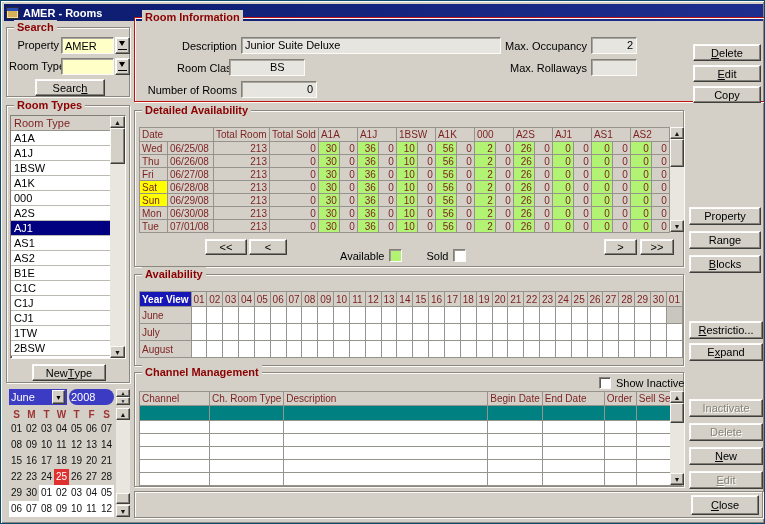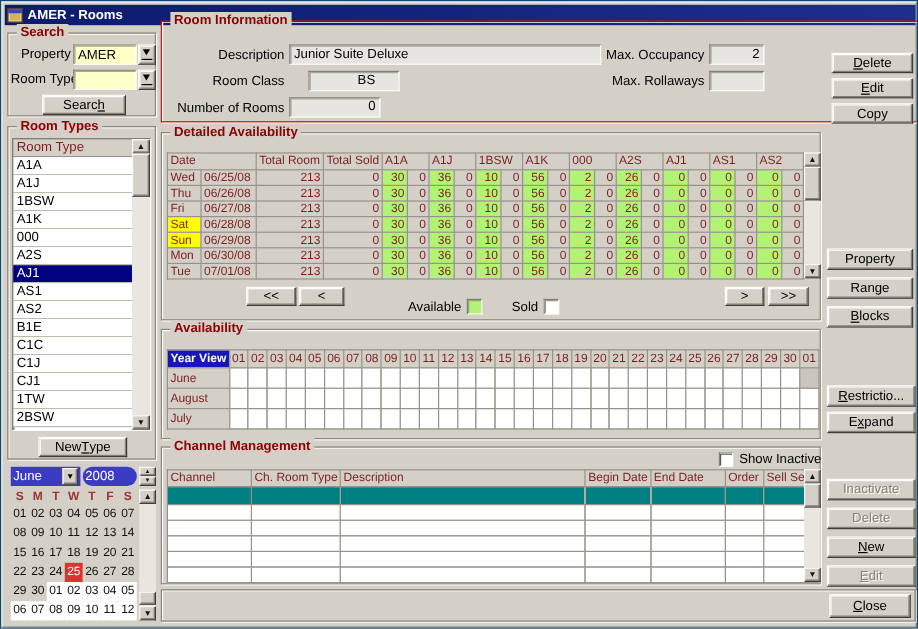--- a/index.html
+++ b/index.html
@@ -254,21 +254,21 @@
       <div class="sb-thumb" style="bottom:13px;height:11px;"></div>
       <div class="sb-b sb-dn"></div>
     </div>
   </div>
 
   <div class="groupbox red" style="left:133px;top:16px;width:701px;height:85px;">
     <span class="gb-title">Room Information</span>
     <div class="lbl r" style="left:10px;top:21px;width:92px;">Description</div>
     <div class="field" style="left:106px;top:19px;width:260px;height:17px;">Junior Suite Deluxe</div>
     <div class="lbl r" style="left:10px;top:43px;width:92px;">Room Class</div>
-    <div class="field" style="left:122px;top:41px;width:76px;height:17px;padding-left:40px;">BS</div>
+    <div class="field" style="left:94px;top:41px;width:76px;height:17px;padding-left:40px;">BS</div>
     <div class="lbl r" style="left:10px;top:65px;width:92px;">Number of Rooms</div>
     <div class="field num" style="left:106px;top:63px;width:76px;height:17px;">0</div>
     <div class="lbl r" style="left:330px;top:21px;width:122px;">Max. Occupancy</div>
     <div class="field num" style="left:456px;top:19px;width:46px;height:17px;">2</div>
     <div class="lbl r" style="left:330px;top:43px;width:122px;">Max. Rollaways</div>
     <div class="field num" style="left:456px;top:41px;width:46px;height:17px;"></div>
     <div class="btn" style="left:558px;top:26px;width:68px;height:17px;"><u>D</u>elete</div>
     <div class="btn" style="left:558px;top:47px;width:68px;height:17px;"><u>E</u>dit</div>
     <div class="btn" style="left:558px;top:68px;width:68px;height:17px;">Copy</div>
   </div>
@@ -606,55 +606,55 @@
             <td class="avcell"></td>
             <td class="avcell"></td>
             <td class="avcell"></td>
             <td class="avcell"></td>
             <td class="avcell"></td>
             <td class="avcell"></td>
             <td class="avcell"></td>
             <td class="avcell blocked"></td>
           </tr>
           <tr style="height: 17px;">
+            <th class="mon">July</th>
+            <td class="avcell"></td>
+            <td class="avcell"></td>
+            <td class="avcell"></td>
+            <td class="avcell"></td>
+            <td class="avcell"></td>
+            <td class="avcell"></td>
+            <td class="avcell"></td>
+            <td class="avcell"></td>
+            <td class="avcell"></td>
+            <td class="avcell"></td>
+            <td class="avcell"></td>
+            <td class="avcell"></td>
+            <td class="avcell"></td>
+            <td class="avcell"></td>
+            <td class="avcell"></td>
+            <td class="avcell"></td>
+            <td class="avcell"></td>
+            <td class="avcell"></td>
+            <td class="avcell"></td>
+            <td class="avcell"></td>
+            <td class="avcell"></td>
+            <td class="avcell"></td>
+            <td class="avcell"></td>
+            <td class="avcell"></td>
+            <td class="avcell"></td>
+            <td class="avcell"></td>
+            <td class="avcell"></td>
+            <td class="avcell"></td>
+            <td class="avcell"></td>
+            <td class="avcell"></td>
+            <td class="avcell"></td>
+          </tr>
+          <tr style="height: 17px;">
             <th class="mon">August</th>
-            <td class="avcell"></td>
-            <td class="avcell"></td>
-            <td class="avcell"></td>
-            <td class="avcell"></td>
-            <td class="avcell"></td>
-            <td class="avcell"></td>
-            <td class="avcell"></td>
-            <td class="avcell"></td>
-            <td class="avcell"></td>
-            <td class="avcell"></td>
-            <td class="avcell"></td>
-            <td class="avcell"></td>
-            <td class="avcell"></td>
-            <td class="avcell"></td>
-            <td class="avcell"></td>
-            <td class="avcell"></td>
-            <td class="avcell"></td>
-            <td class="avcell"></td>
-            <td class="avcell"></td>
-            <td class="avcell"></td>
-            <td class="avcell"></td>
-            <td class="avcell"></td>
-            <td class="avcell"></td>
-            <td class="avcell"></td>
-            <td class="avcell"></td>
-            <td class="avcell"></td>
-            <td class="avcell"></td>
-            <td class="avcell"></td>
-            <td class="avcell"></td>
-            <td class="avcell"></td>
-            <td class="avcell"></td>
-          </tr>
-          <tr style="height: 17px;">
-            <th class="mon">July</th>
             <td class="avcell"></td>
             <td class="avcell"></td>
             <td class="avcell"></td>
             <td class="avcell"></td>
             <td class="avcell"></td>
             <td class="avcell"></td>
             <td class="avcell"></td>
             <td class="avcell"></td>
             <td class="avcell"></td>
             <td class="avcell"></td>

